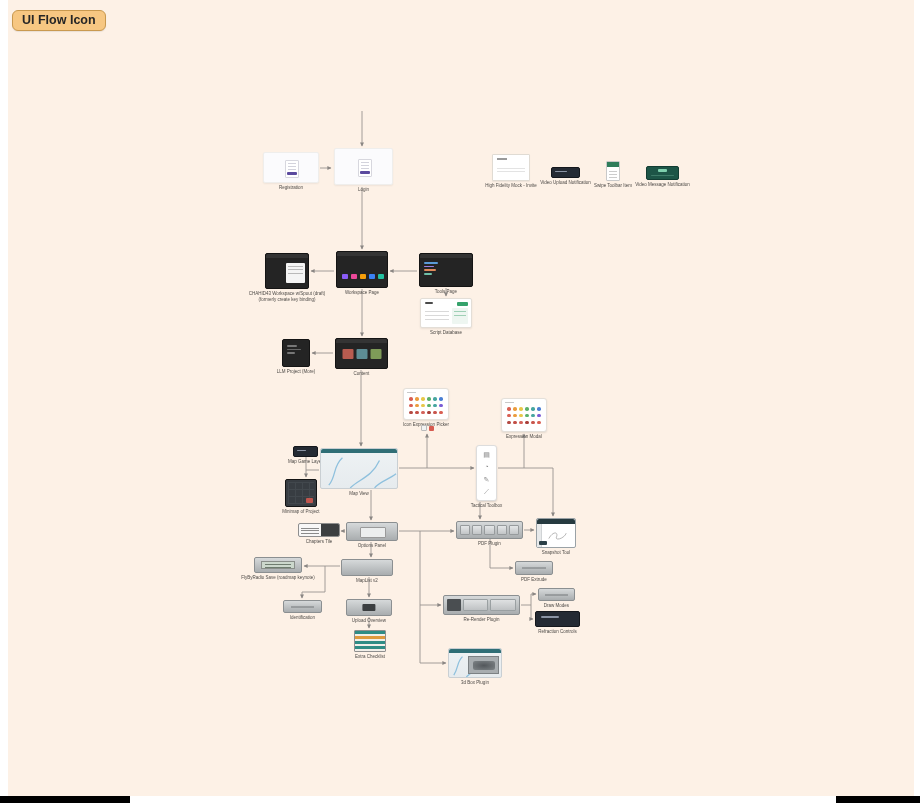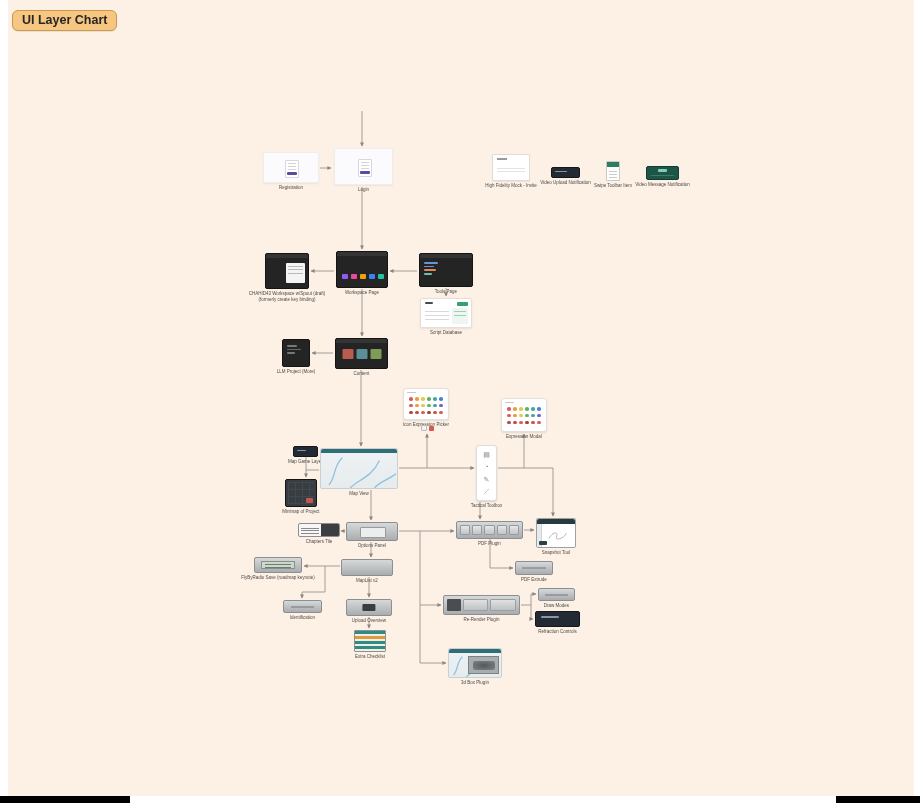--- a/index.html
+++ b/index.html
@@ -396,16 +396,16 @@
         <path d="M5 24 C10 16 8 10 14 4"></path>
         <path d="M18 26 C24 20 30 18 34 8"></path>
       </svg>
       <b class="inset">
         <u></u>
       </b>
     </div>
     <div class="nlabel" style="left: 405px; top: 680px; width: 140px;">3d Box Plugin</div>
   </div>
 
-<div id="badge">UI Layer Chart</div>
+<div id="badge">UI Flow Icon</div>
 
 <div class="bbar" style="left:0;width:130px;"></div>
 <div class="bbar" style="left:836px;width:84px;"></div>
 
 </body></html>

